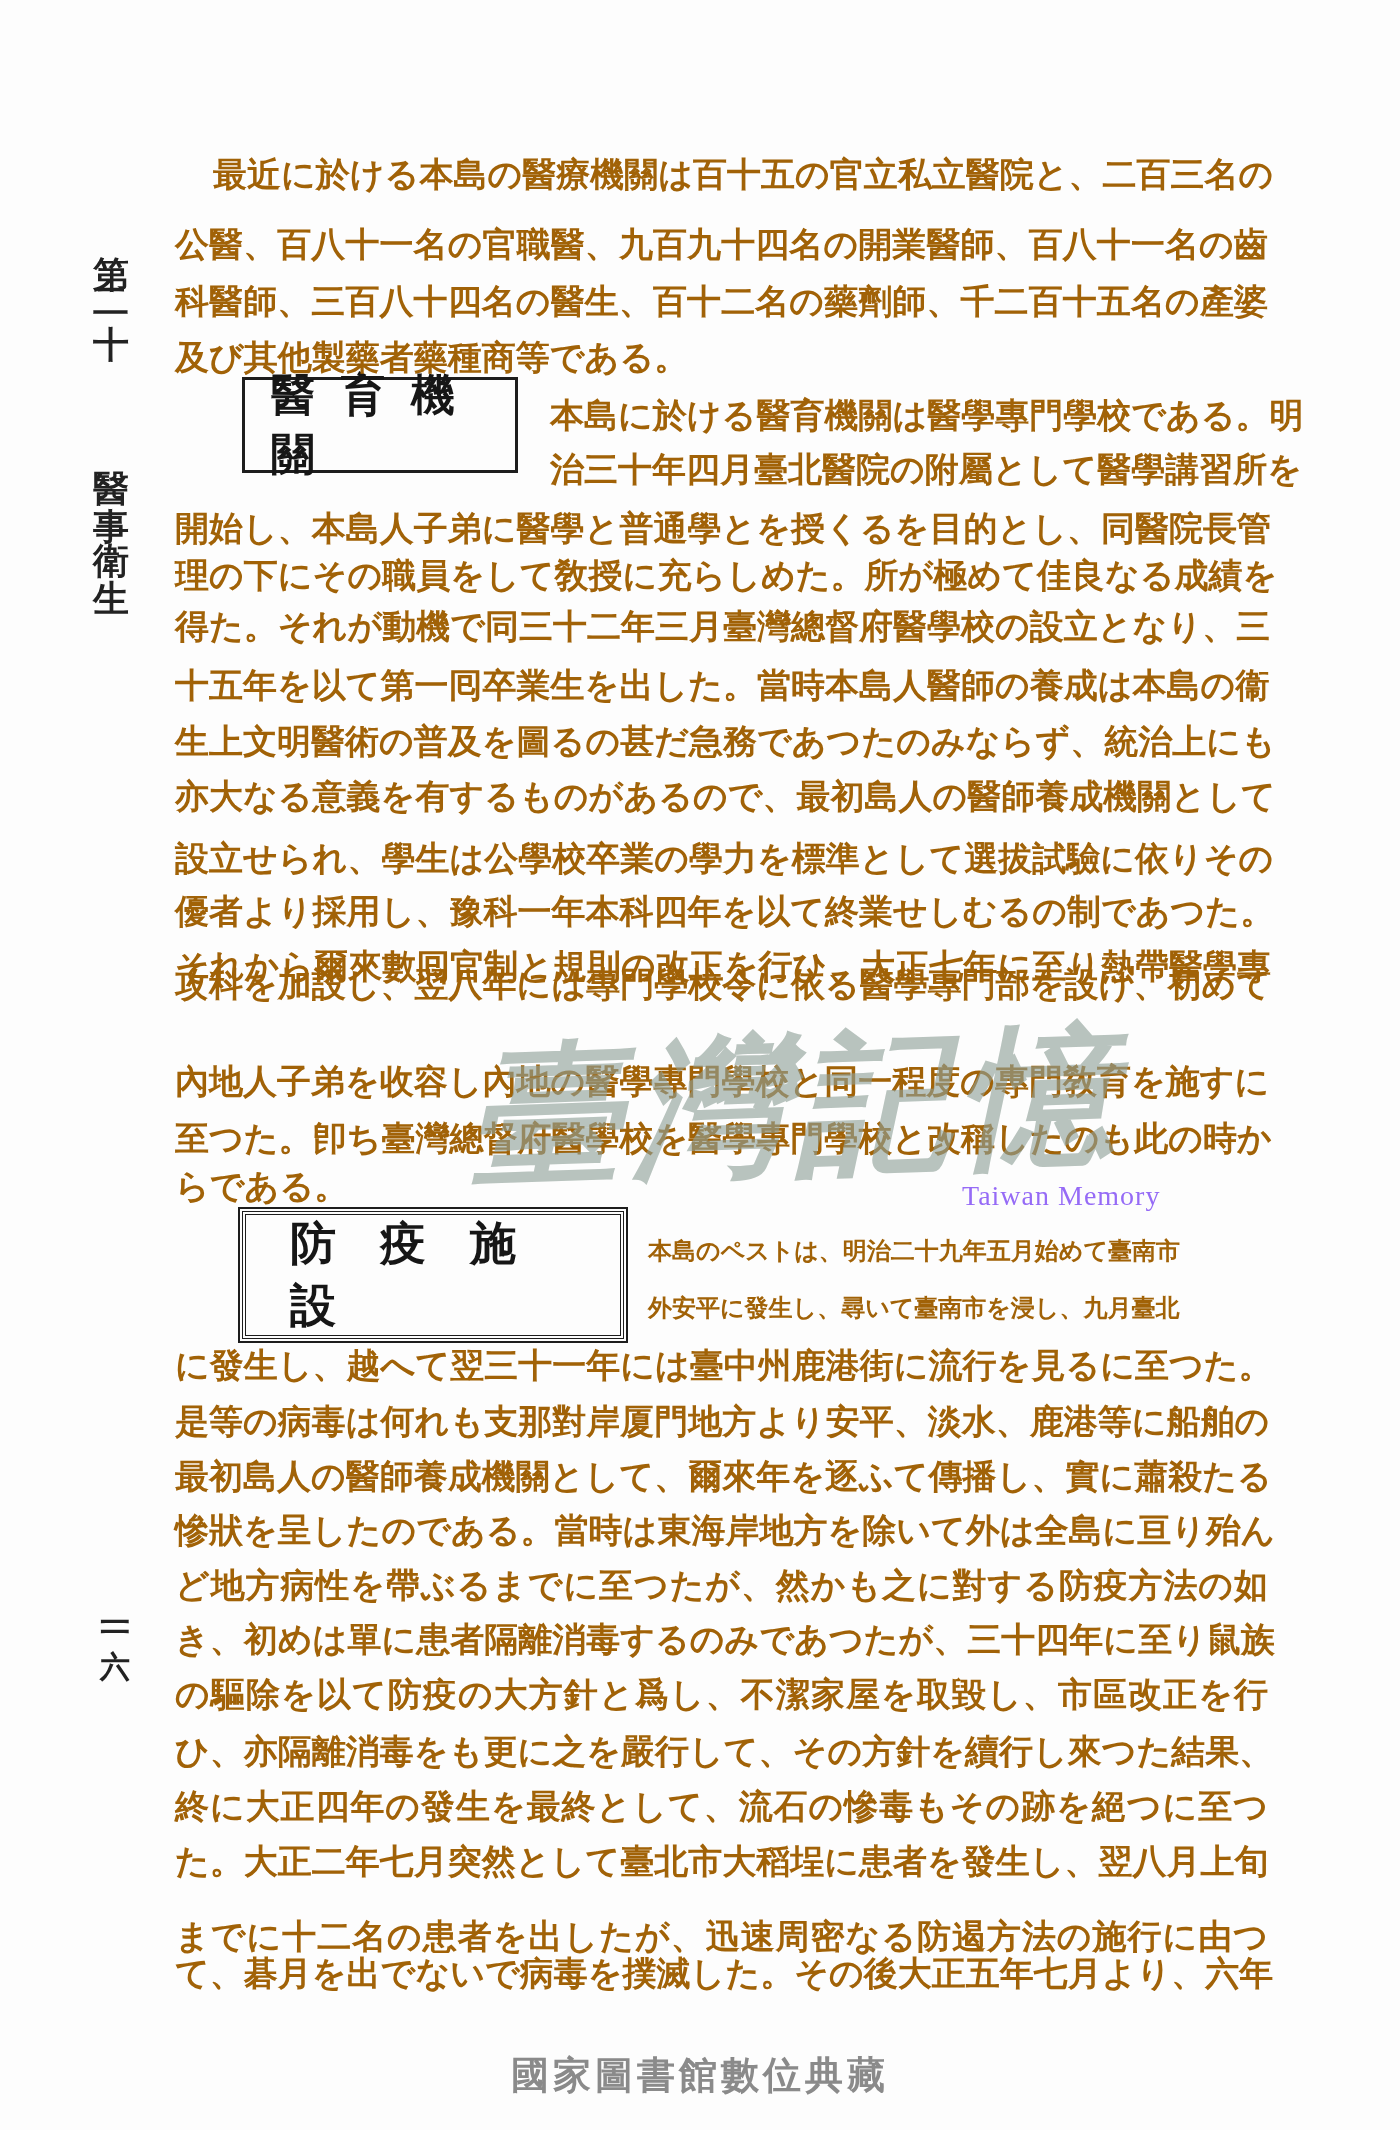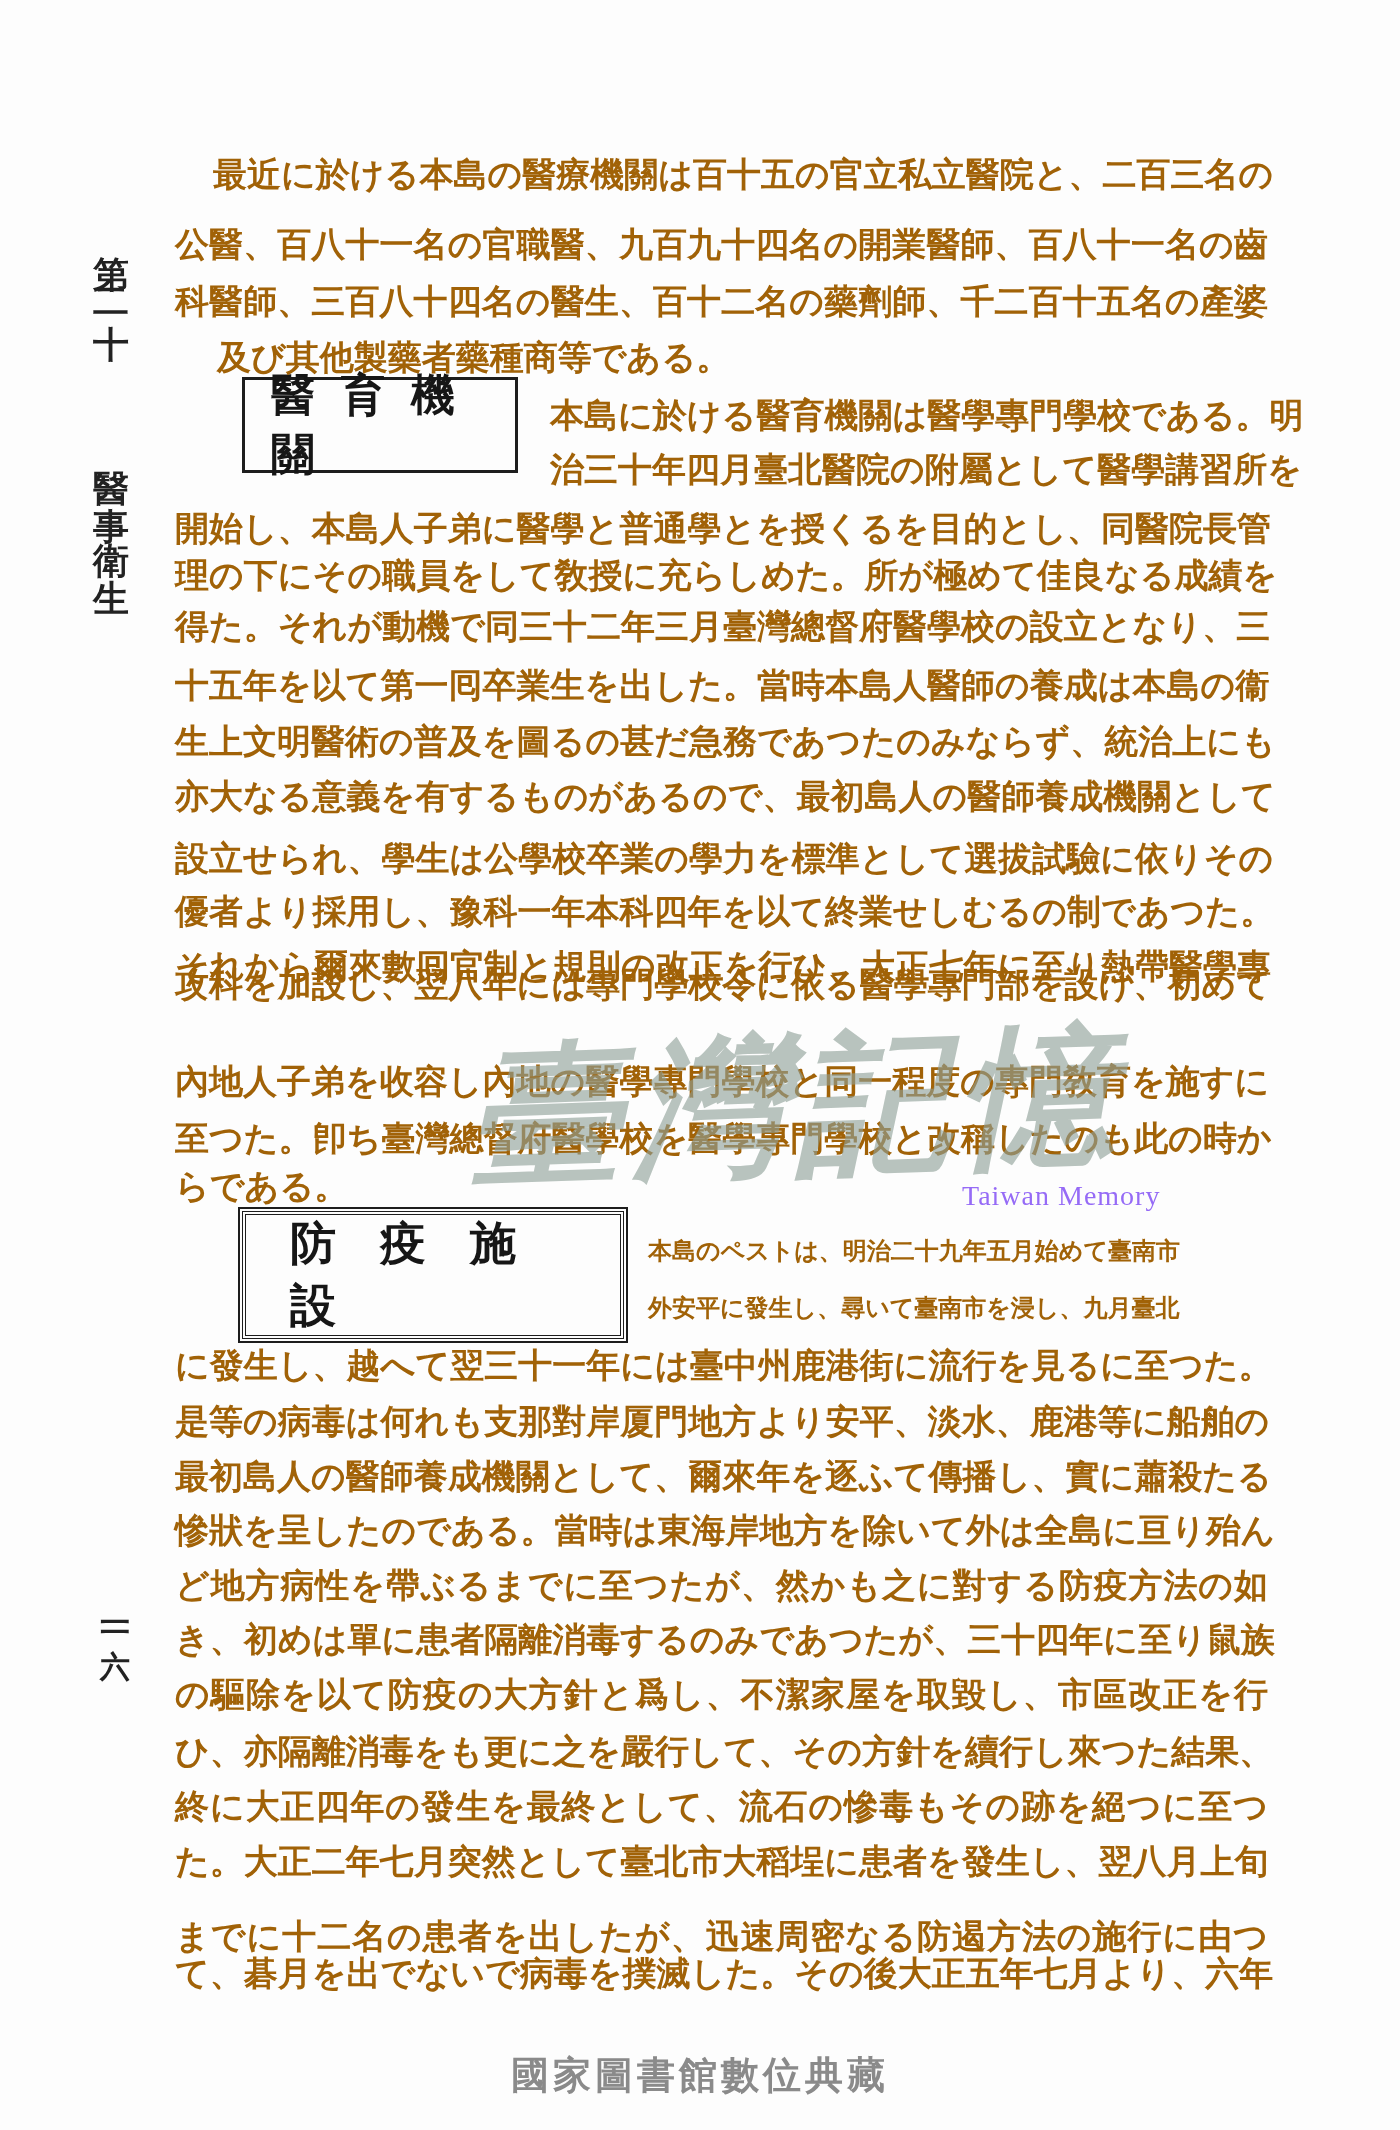--- a/index.html
+++ b/index.html
@@ -85,21 +85,21 @@
   <div class="v-text chapter-title">醫事衛生</div>
   <div class="v-text page-num">一一六</div>
 
   <div class="head-box edu">醫育機關</div>
   <div class="head-box epi">防疫施設</div>
 
   <div id="lines-layer">
       <div class="line indent" style="top: 152px;">最近に於ける本島の醫療機關は百十五の官立私立醫院と、二百三名の</div>
       <div class="line" style="top: 222px;">公醫、百八十一名の官職醫、九百九十四名の開業醫師、百八十一名の齒</div>
       <div class="line" style="top: 279px;">科醫師、三百八十四名の醫生、百十二名の藥劑師、千二百十五名の產婆</div>
-      <div class="line short" style="top: 335px; margin-left: 42px;">及び其他製藥者藥種商等である。</div>
+      <div class="line short" style="top: 335px;">及び其他製藥者藥種商等である。</div>
       <div class="line side1 short" style="top: 393px;">本島に於ける醫育機關は醫學專門學校である。明</div>
       <div class="line side1 short" style="top: 447px;">治三十年四月臺北醫院の附屬として醫學講習所を</div>
       <div class="line" style="top: 506px;">開始し、本島人子弟に醫學と普通學とを授くるを目的とし、同醫院長管</div>
       <div class="line" style="top: 553px;">理の下にその職員をして敎授に充らしめた。所が極めて佳良なる成績を</div>
       <div class="line" style="top: 604px;">得た。それが動機で同三十二年三月臺灣總督府醫學校の設立となり、三</div>
       <div class="line" style="top: 663px;">十五年を以て第一囘卒業生を出した。當時本島人醫師の養成は本島の衞</div>
       <div class="line" style="top: 719px;">生上文明醫術の普及を圖るの甚だ急務であつたのみならず、統治上にも</div>
       <div class="line" style="top: 774px;">亦大なる意義を有するものがあるので、最初島人の醫師養成機關として</div>
       <div class="line" style="top: 836px;">設立せられ、學生は公學校卒業の學力を標準として選拔試驗に依りその</div>
       <div class="line" style="top: 889px;">優者より採用し、豫科一年本科四年を以て終業せしむるの制であつた。</div>

